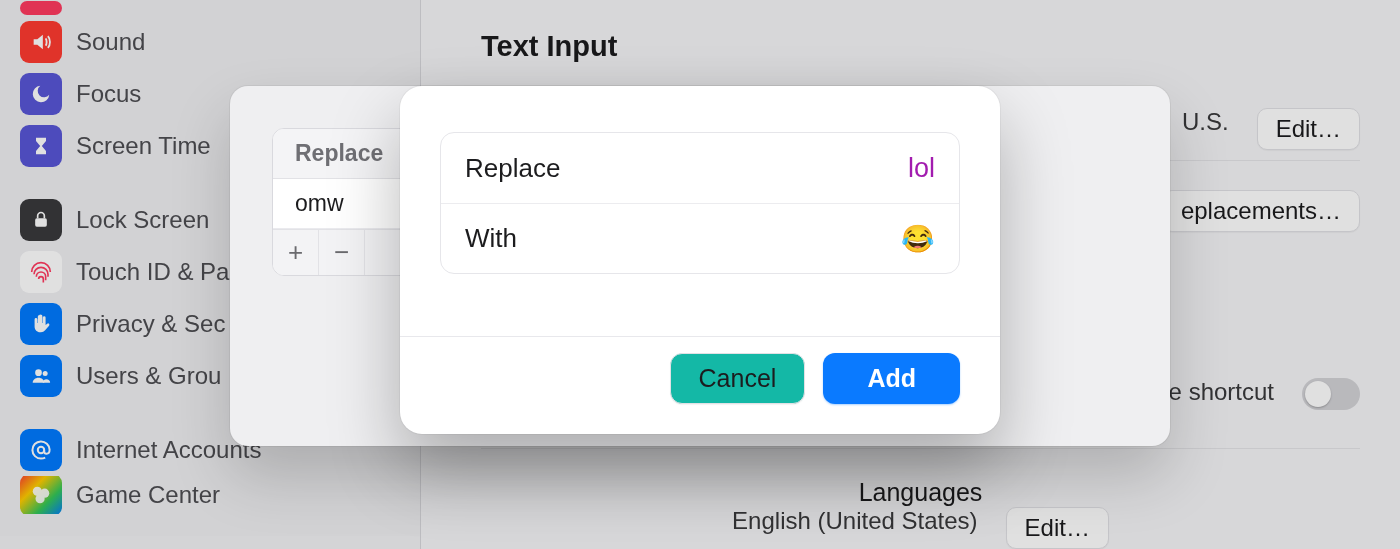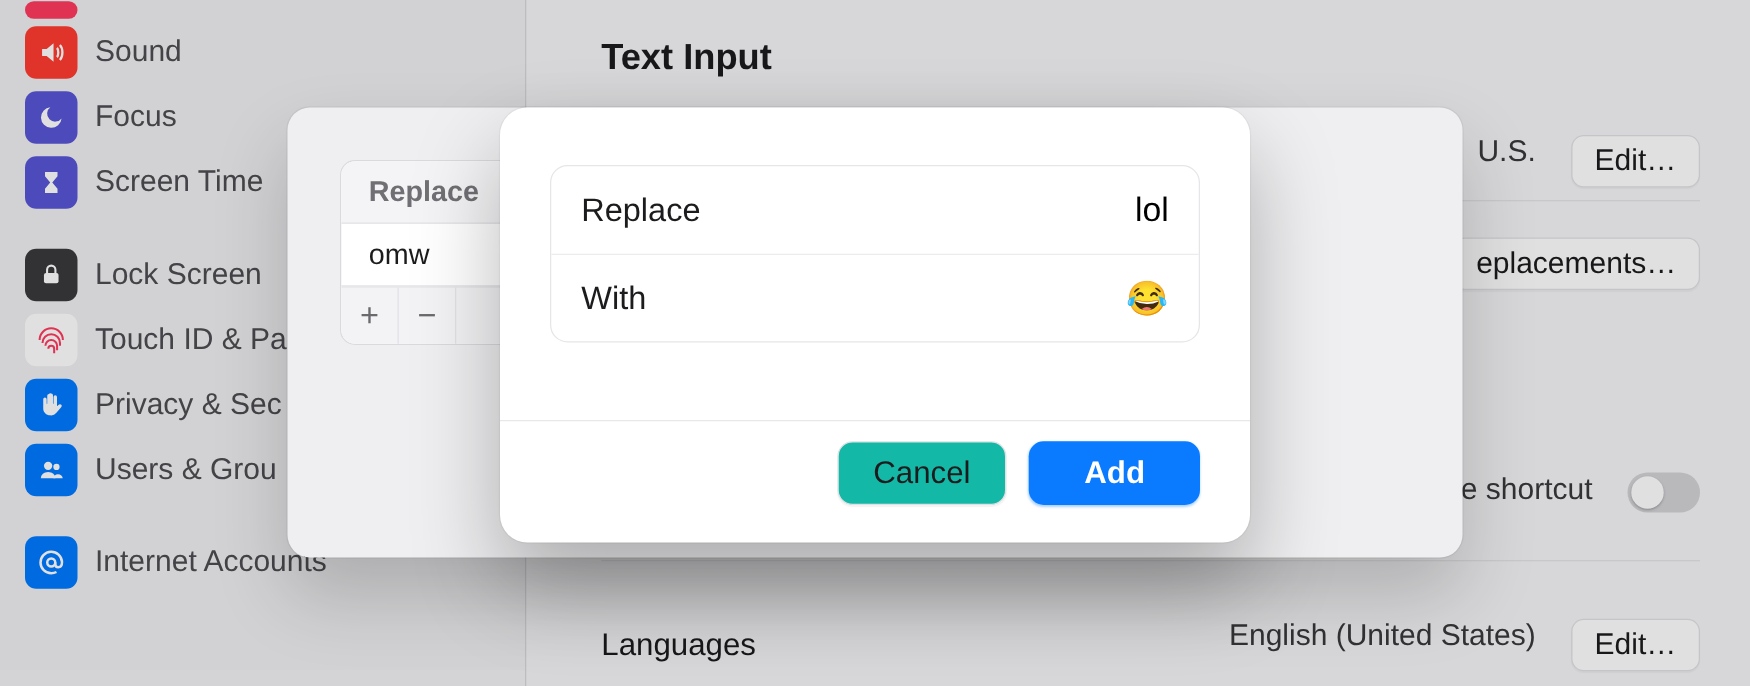--- a/index.html
+++ b/index.html
@@ -44,21 +44,21 @@
     position: absolute; top: 30px; left: 60px;
   }
   .row {
     position: absolute; left: 60px; right: 40px;
     display: flex; align-items: center; justify-content: space-between;
     font-size: 24px; color: #1c1c1e;
   }
   .row-sources { top: 108px; }
   .row-repl    { top: 190px; }
   .row-shortcut{ top: 378px; }
-  .row-lang    { top: 495px; }
+  .row-lang    { top: 478px; flex-direction: column; }
   .row-subtitle { color: #1c1c1e; font-size: 25px; }
   .row-value { color: #3a3a3c; font-size: 24px; margin-right: 14px; }
   .row-right { display:flex; align-items:flex-start; gap:14px; }
   .mac-btn {
     background: #fff; border: 1px solid #e1e1e5; border-radius: 10px;
     padding: 6px 18px; font-size: 24px; color: #1c1c1e;
     box-shadow: 0 1px 1px rgba(0,0,0,0.04);
   }
   .divider {
     position: absolute; left: 60px; right: 40px; height: 1px;
@@ -116,21 +116,21 @@
   .modal-body { padding: 46px 40px 0 40px; }
   .form {
     border:1px solid #e6e6ea; border-radius:14px; overflow:hidden;
   }
   .form-row {
     display:flex; align-items:center; justify-content:space-between;
     height:70px; padding: 0 24px; font-size:26px; color:#1c1c1e;
   }
   .form-row + .form-row { border-top:1px solid #ececef; }
   .form-label { color:#1c1c1e; }
-  .form-value { font-size:27px; color:#000000; }
+  .form-value { font-size:27px; color:#a21caf; }
   .modal-sep { position:absolute; left:0; right:0; top:250px; height:1px; background:#e8e8ec; }
   .modal-actions {
     position:absolute; right: 40px; bottom: 30px; display:flex; gap:18px;
   }
   .btn-secondary {
     background:#14b8a6; border:1px solid #e1e1e5; border-radius:12px;
     padding:10px 28px; font-size:25px; color:#1c1c1e;
     box-shadow: 0 1px 1px rgba(0,0,0,0.05);
   }
   .btn-primary {
@@ -218,20 +218,30 @@
   </div>
   <div class="sb-gap"></div>
   <div class="sb-item">
     <div class="sb-icon ic-blue">
       <svg width="24" height="24" viewBox="0 0 24 24" fill="none" stroke="#fff" stroke-width="2">
           <circle cx="12" cy="12" r="3.2"></circle>
           <path d="M15.2 12v1.2c0 1.6 1 2.6 2.4 2.6 1.8 0 3-1.6 3-4.2A8.6 8.6 0 1012 20.6c1.6 0 3-.4 4.2-1"></path>
         </svg>
     </div>
     <span>Internet Accounts</span>
+  </div>
+  <div class="sb-item" style="height:38px; overflow:hidden;">
+    <div class="sb-icon" style="background:linear-gradient(135deg,#ff3b30,#ffcc00,#34c759,#007aff);">
+      <svg width="22" height="22" viewBox="0 0 24 24" fill="#fff" opacity="0.9">
+          <circle cx="8" cy="8" r="5"></circle>
+          <circle cx="16" cy="10" r="5"></circle>
+          <circle cx="11" cy="16" r="5"></circle>
+        </svg>
+    </div>
+    <span>Game Center</span>
   </div>
 </div>
 
 <div class="main">
   <div class="section-title">Text Input</div>
 
   <div class="row row-sources">
     <span></span>
     <div class="row-right">
       <span class="row-value">U.S.</span>

